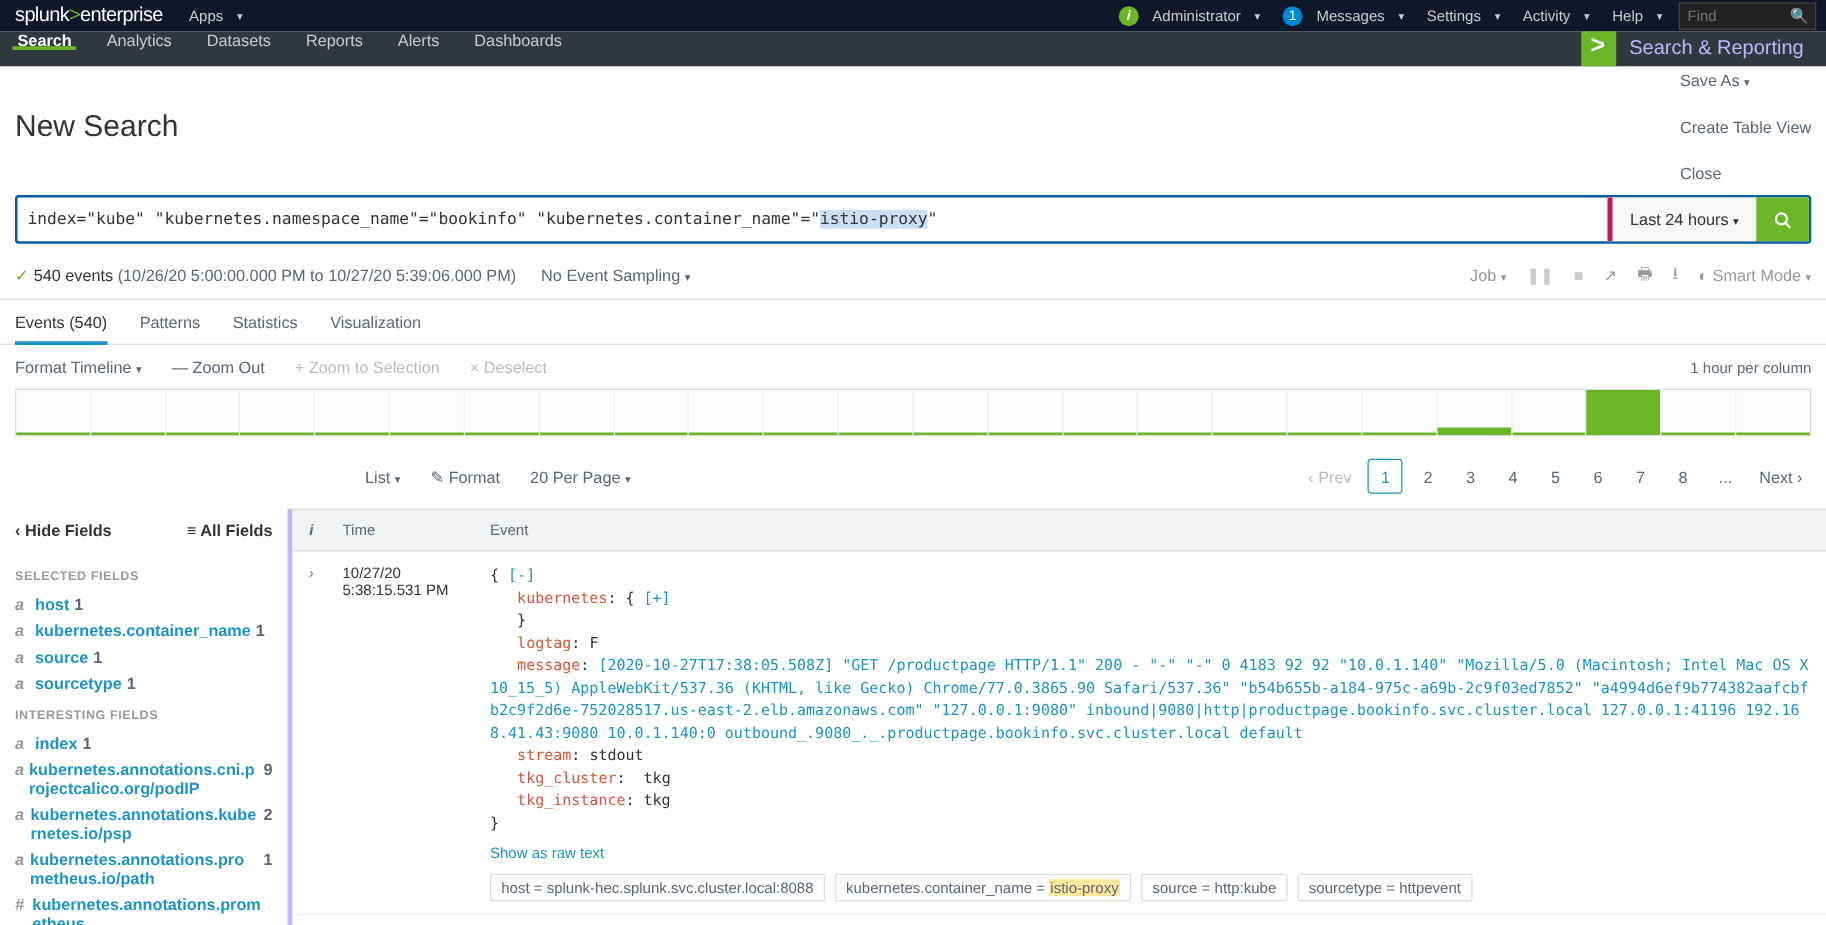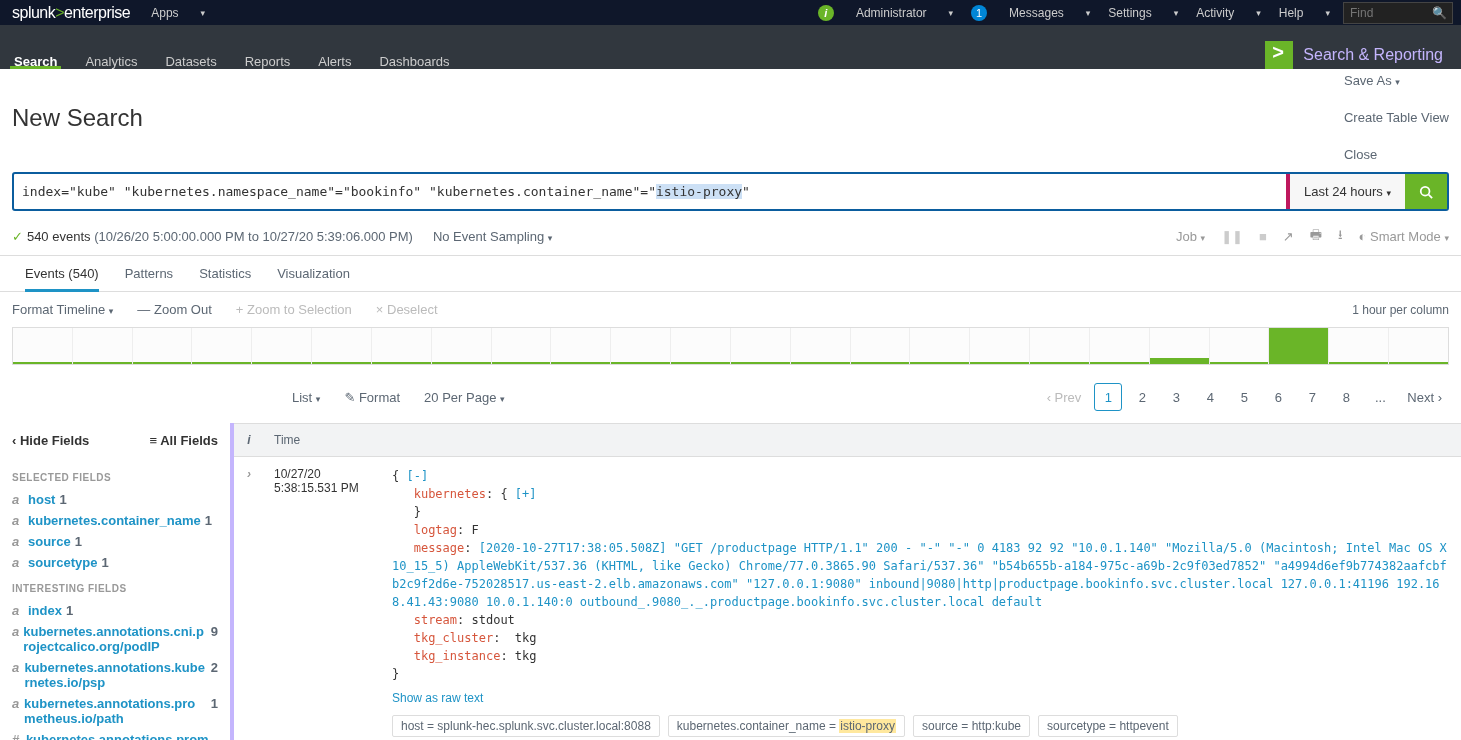--- a/index.html
+++ b/index.html
@@ -4,32 +4,32 @@
 <style>
 * { box-sizing: border-box; margin: 0; padding: 0; }
 body { font-family: "Helvetica Neue", Helvetica, Arial, sans-serif; font-size: 12px; color: #333; background: #fff; width: 1461px; }
 
 
 .topbar { background: #0f172a; height: 25px; display: flex; align-items: center; color: #ccc; }
 .brand { padding: 0 12px; font-size: 16px; font-weight: 500; letter-spacing: -0.5px; }
 .brand .sp { color: #fff; }
 .brand .gt { color: #6ab528; }
 .topmenu { display: flex; align-items: center; height: 100%; }
-.topitem { padding: 0 9px; cursor: pointer; font-size: 12px; display: flex; align-items: center; gap: 22px; height: 100%; }
+.topitem { padding: 0 9px; cursor: pointer; font-size: 12px; display: flex; align-items: center; gap: 11px; height: 100%; }
 .caret { font-size: 9px; }
 .spacer { flex: 1; }
 .badge-info { width: 16px; height: 16px; border-radius: 50%; background: #6ab528; color: #fff; display: inline-flex; align-items: center; justify-content: center; font-size: 11px; font-style: italic; font-weight: bold; }
 .badge-count { width: 16px; height: 16px; border-radius: 50%; background: #0086d6; color: #fff; display: inline-flex; align-items: center; justify-content: center; font-size: 11px; }
 .findbox { margin: 0 8px 0 4px; }
 .findbox input { background: #222; border: 1px solid #444; color: #ccc; padding: 3px 24px 3px 6px; width: 110px; font-size: 12px; }
 .findwrap { position: relative; display: inline-block; }
 .findwrap .mag { position: absolute; right: 6px; top: 4px; color: #888; font-size: 12px; }
 
 
-.appbar { background: #31373e; height: 44px; display: flex; align-items: flex-end; color: #ccc; }
+.appbar { background: #31373e; height: 28px; display: flex; align-items: flex-start; color: #ccc; }
 .navitem { padding: 0 14px; display: flex; align-items: center; cursor: pointer; font-size: 13px; position: relative; }
 .navitem.active { color: #fff; font-weight: 600; }
 .navitem.active::after { content: ""; position: absolute; bottom: 0; left: 10px; right: 10px; height: 3px; background: #6ab528; }
 .appright { margin-left: auto; display: flex; align-items: center; padding-right: 18px; gap: 10px; }
 .applogo { width: 28px; height: 28px; background: #6ab528; position: relative; }
 .applogo::before { content: ">"; color: #fff; font-size: 20px; font-weight: bold; position: absolute; left: 7px; top: 0; }
 .apptitle { color: #c4b5fd; font-size: 16px; }
 
 
 .titlerow { display: flex; align-items: center; padding: 4px 12px 10px; }
@@ -46,21 +46,21 @@
 
 
 .statusrow { padding: 6px 12px 8px; display: flex; align-items: center; color: #5c6773; font-size: 13px; border-bottom: 1px solid #ddd; }
 .check { color: #6ab528; margin-right: 4px; }
 .eventcount { color: #333; font-weight: 500; }
 .statusright { margin-left: auto; display: flex; align-items: center; gap: 16px; }
 .iconbtn { color: #999; cursor: pointer; font-size: 13px; }
 .iconbtn.disabled { color: #ccc; }
 
 
-.restabs { display: flex; padding: 10px 25px 0; border-bottom: 1px solid #ddd; gap: 26px; font-size: 13px; }
+.restabs { display: flex; padding: 10px 12px 0; border-bottom: 1px solid #ddd; gap: 26px; font-size: 13px; }
 .restab { padding-bottom: 10px; cursor: pointer; color: #5c6773; position: relative; }
 .restab.active { color: #333; font-weight: 500; }
 .restab.active::after { content: ""; position: absolute; bottom: -1px; left: 0; right: 0; height: 3px; background: #1e93c6; }
 
 
 .tlcontrols { display: flex; align-items: center; padding: 10px 12px; gap: 24px; font-size: 13px; color: #5c6773; }
 .tlcontrols .disabled { color: #bbb; }
 .tlcontrols .right { margin-left: auto; font-size: 12px; }
 
 
@@ -374,20 +374,21 @@
             <span class="fcount"></span>
           </div>
         </div>
     </div>
   </div>
 
   <div class="events">
     <div class="evthdr">
       <div class="col-i">i</div>
       <div class="col-time">Time</div>
+      <div class="col-event">Event</div>
     </div>
     <div class="evtrow">
       <div class="col-i"><span style="cursor:pointer;color:#999">›</span></div>
       <div class="col-time">
         <div>10/27/20</div>
         <div>5:38:15.531 PM</div>
       </div>
       <div class="col-event">
 <pre>{ <span class="jbrace">[-]</span>
    <span class="jkey">kubernetes</span>: { <span class="jbrace">[+]</span>

